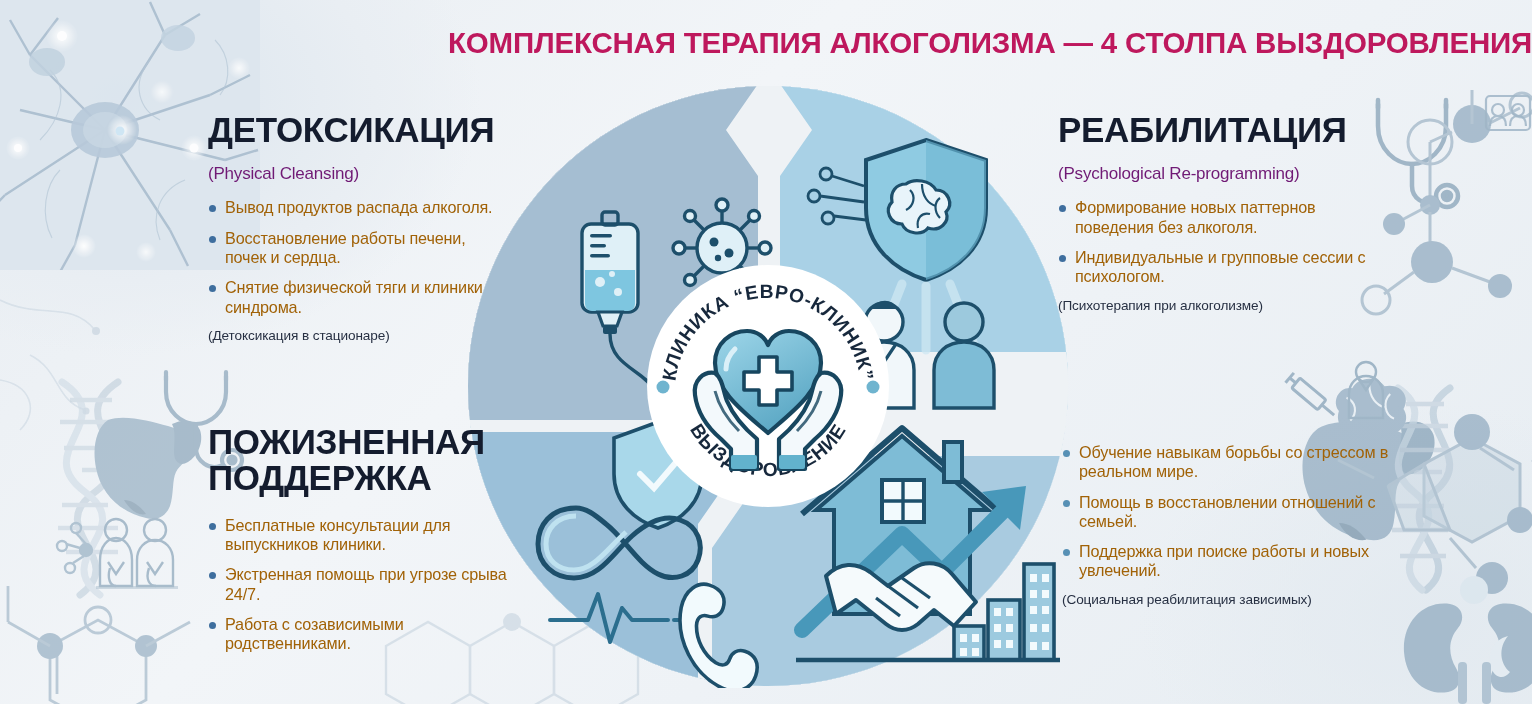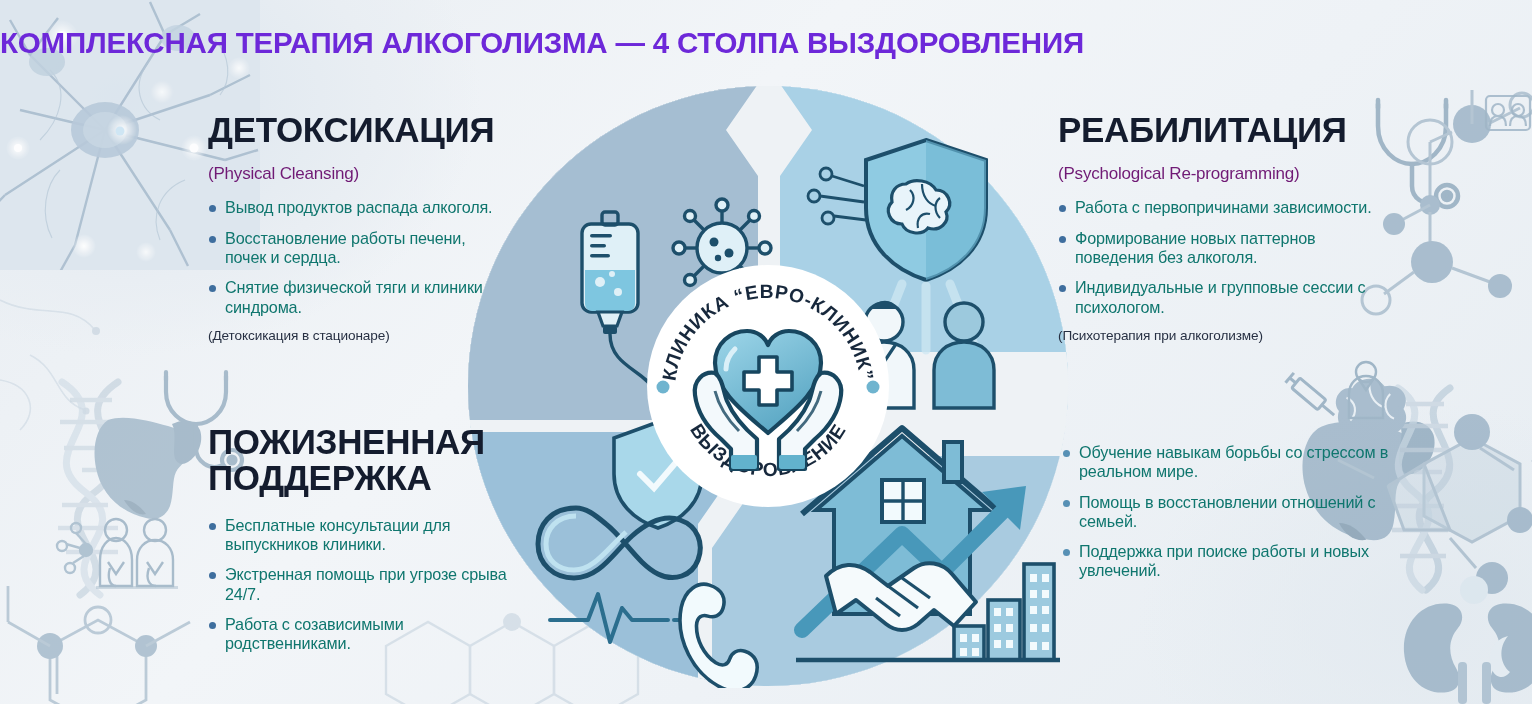--- a/index.html
+++ b/index.html
@@ -32,25 +32,25 @@
     width: 1532px;
     height: 704px;
   }
 
   
   .title {
     position: absolute;
     top: 26px;
     left: 0;
     width: 1532px;
-    text-align: left;
+    text-align: right;
     font-size: 29.5px;
     font-weight: 700;
     letter-spacing: -0.2px;
-    color: #6d28d9;
+    color: #be185d;
     white-space: nowrap;
     z-index: 40;
   }
 
   
   .quad {
     position: absolute;
     z-index: 35;
   }
   .quad-tl { top: 112px; left: 208px; width: 290px; }
@@ -74,21 +74,21 @@
   }
   .q-list {
     margin-top: 15px;
     list-style: none;
   }
   .q-list li {
     position: relative;
     padding-left: 17px;
     font-size: 16.2px;
     line-height: 1.19;
-    color: #0f766e;
+    color: #a16207;
     margin-bottom: 11px;
     letter-spacing: -0.15px;
   }
   .q-list li::before {
     content: "";
     position: absolute;
     left: 1px;
     top: 7px;
     width: 7px;
     height: 7px;
@@ -754,21 +754,20 @@
     <li>Восстановление работы печени, почек и сердца.</li>
     <li>Снятие физической тяги и клиники синдрома.</li>
   </ul>
   <div class="q-note">(Детоксикация в стационаре)</div>
 </div>
 
 <div class="quad quad-tr">
   <div class="q-title">РЕАБИЛИТАЦИЯ</div>
   <div class="q-sub">(Psychological Re-programming)</div>
   <ul class="q-list">
-    <li>Работа с первопричинами зависимости.</li>
     <li>Формирование новых паттернов поведения без алкоголя.</li>
     <li>Индивидуальные и групповые сессии с психологом.</li>
   </ul>
   <div class="q-note">(Психотерапия при алкоголизме)</div>
 </div>
 
 <div class="quad quad-bl">
   <div class="q-title">ПОЖИЗНЕННАЯ ПОДДЕРЖКА</div>
   <ul class="q-list" style="margin-top:19px">
     <li>Бесплатные консультации для выпускников клиники.</li>
@@ -776,13 +775,14 @@
     <li>Работа с созависимыми родственниками.</li>
   </ul>
 </div>
 
 <div class="quad quad-br">
   <ul class="q-list" style="margin-top:19px">
     <li>Обучение навыкам борьбы со стрессом в реальном мире.</li>
     <li>Помощь в восстановлении отношений с семьей.</li>
     <li>Поддержка при поиске работы и новых увлечений.</li>
   </ul>
+  <div class="q-note">(Социальная реабилитация зависимых)</div>
 </div>
 
 </body></html>

